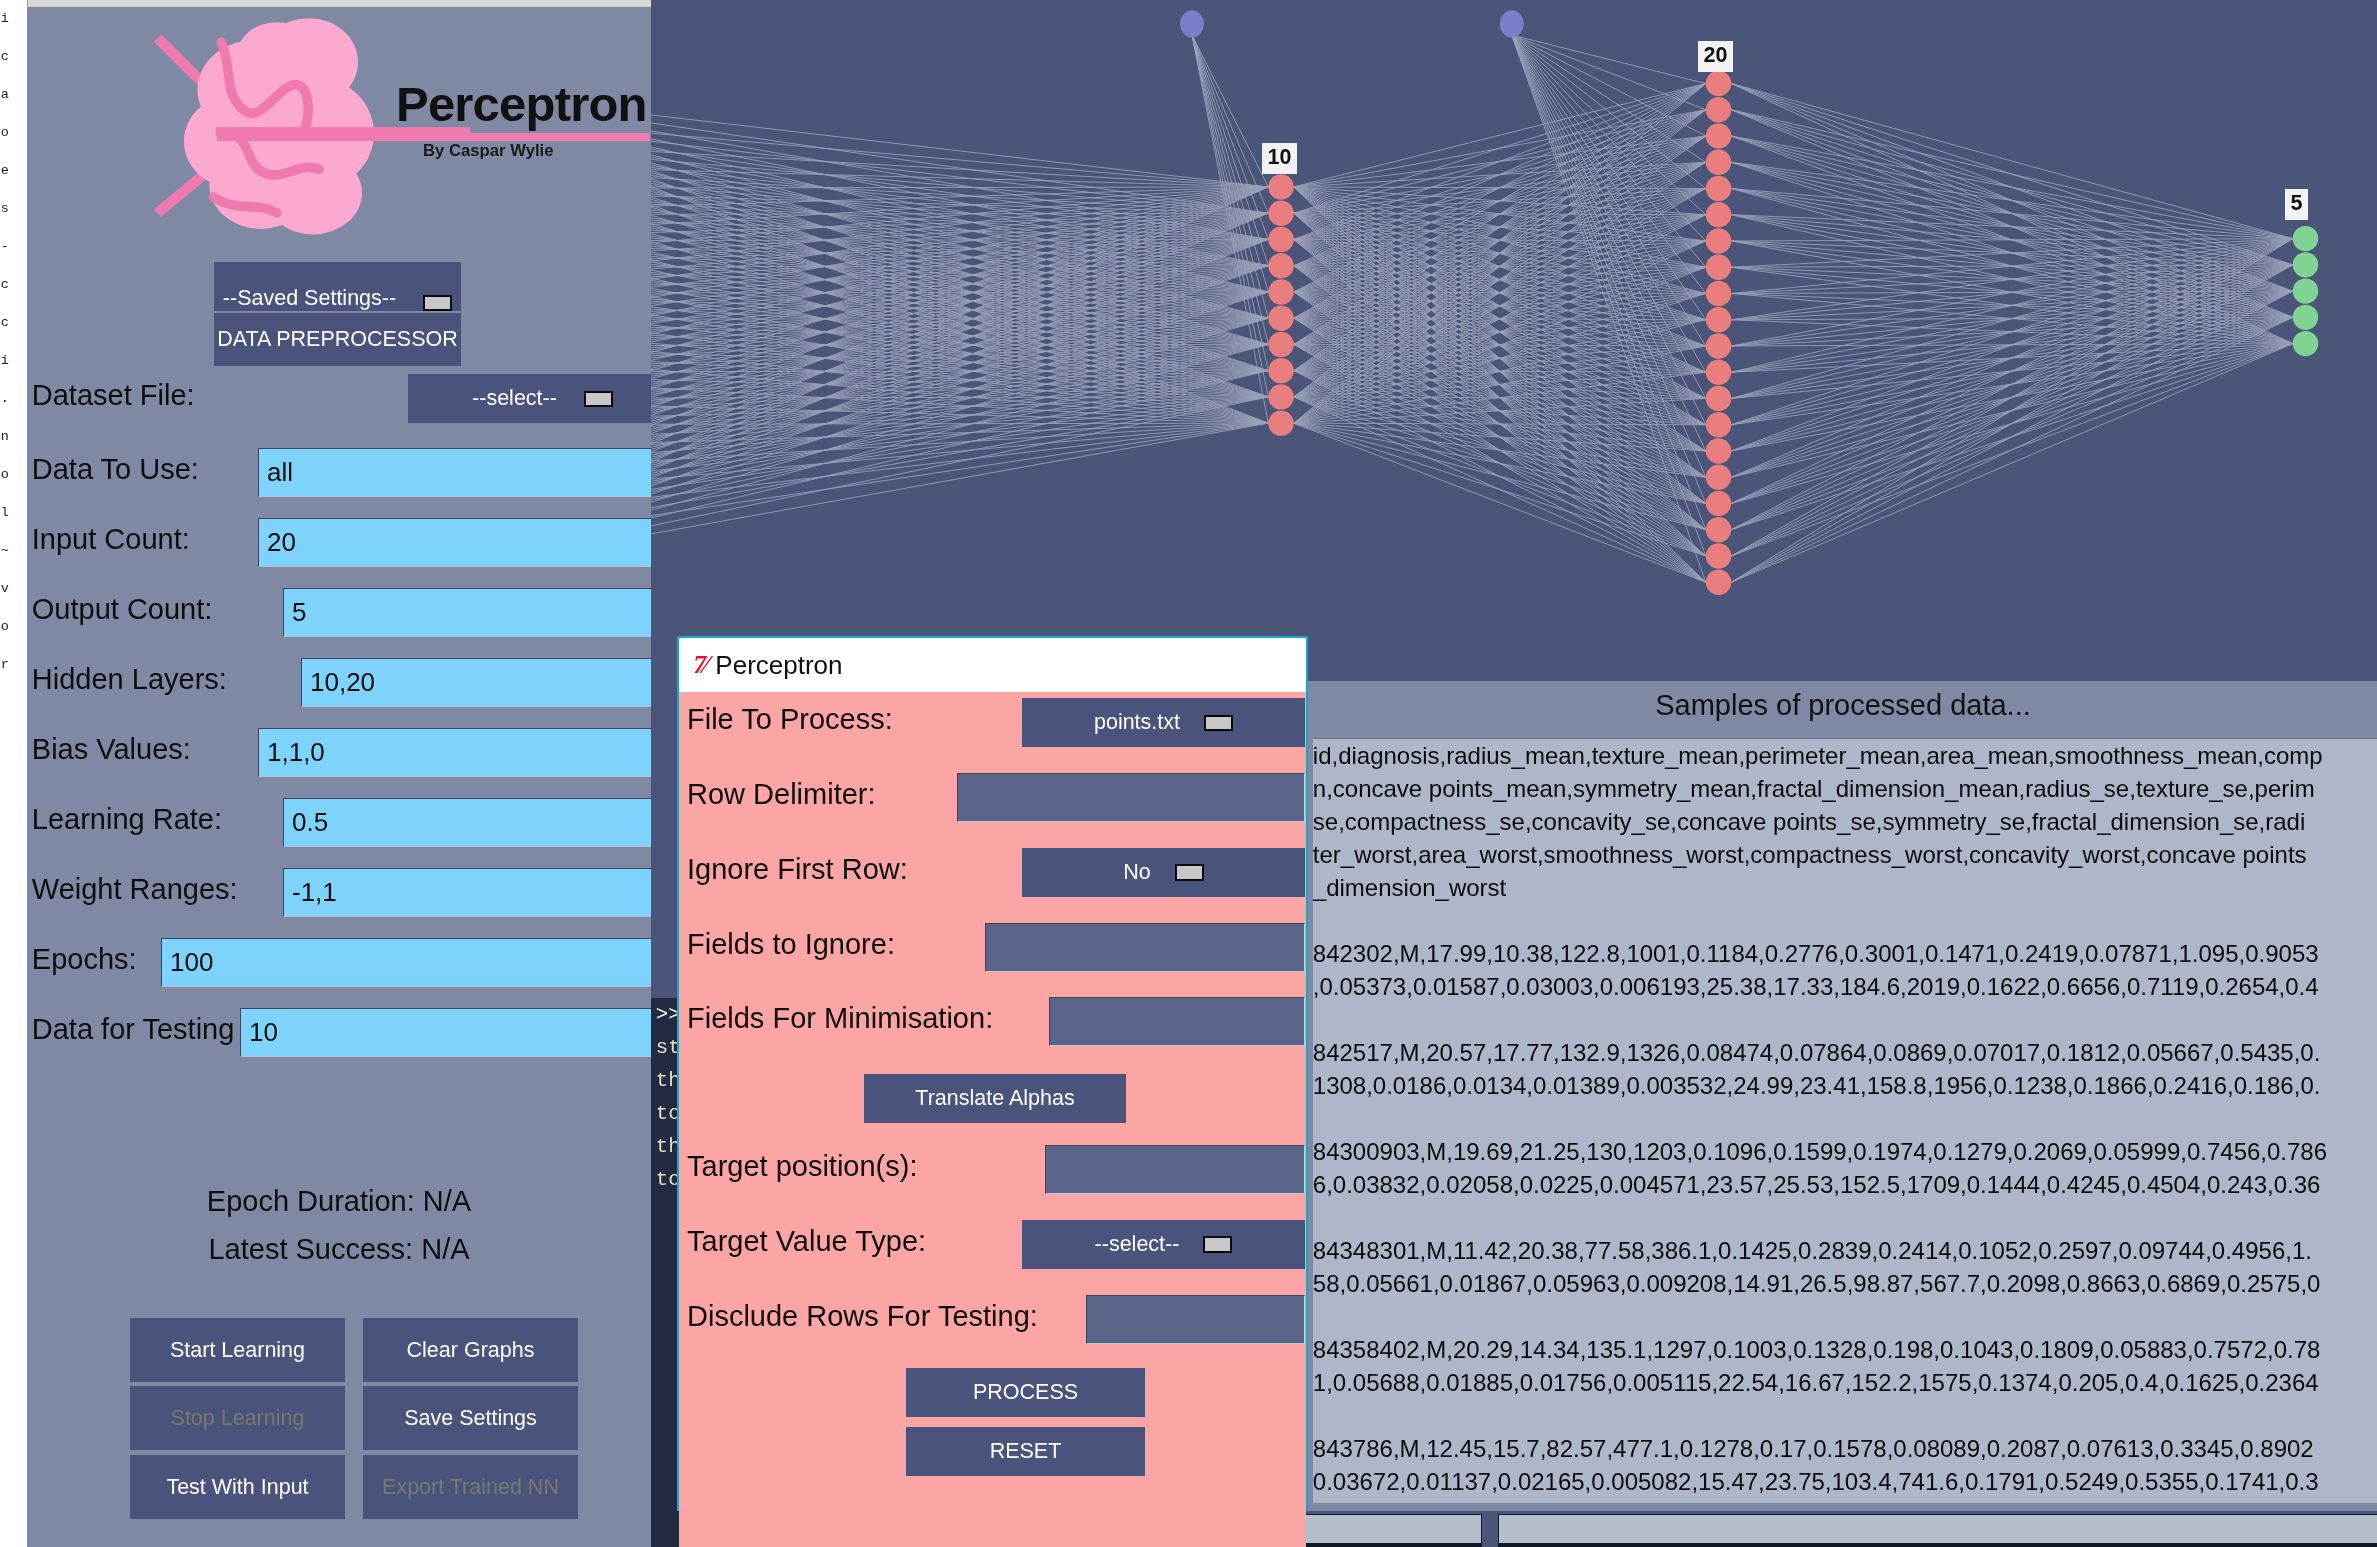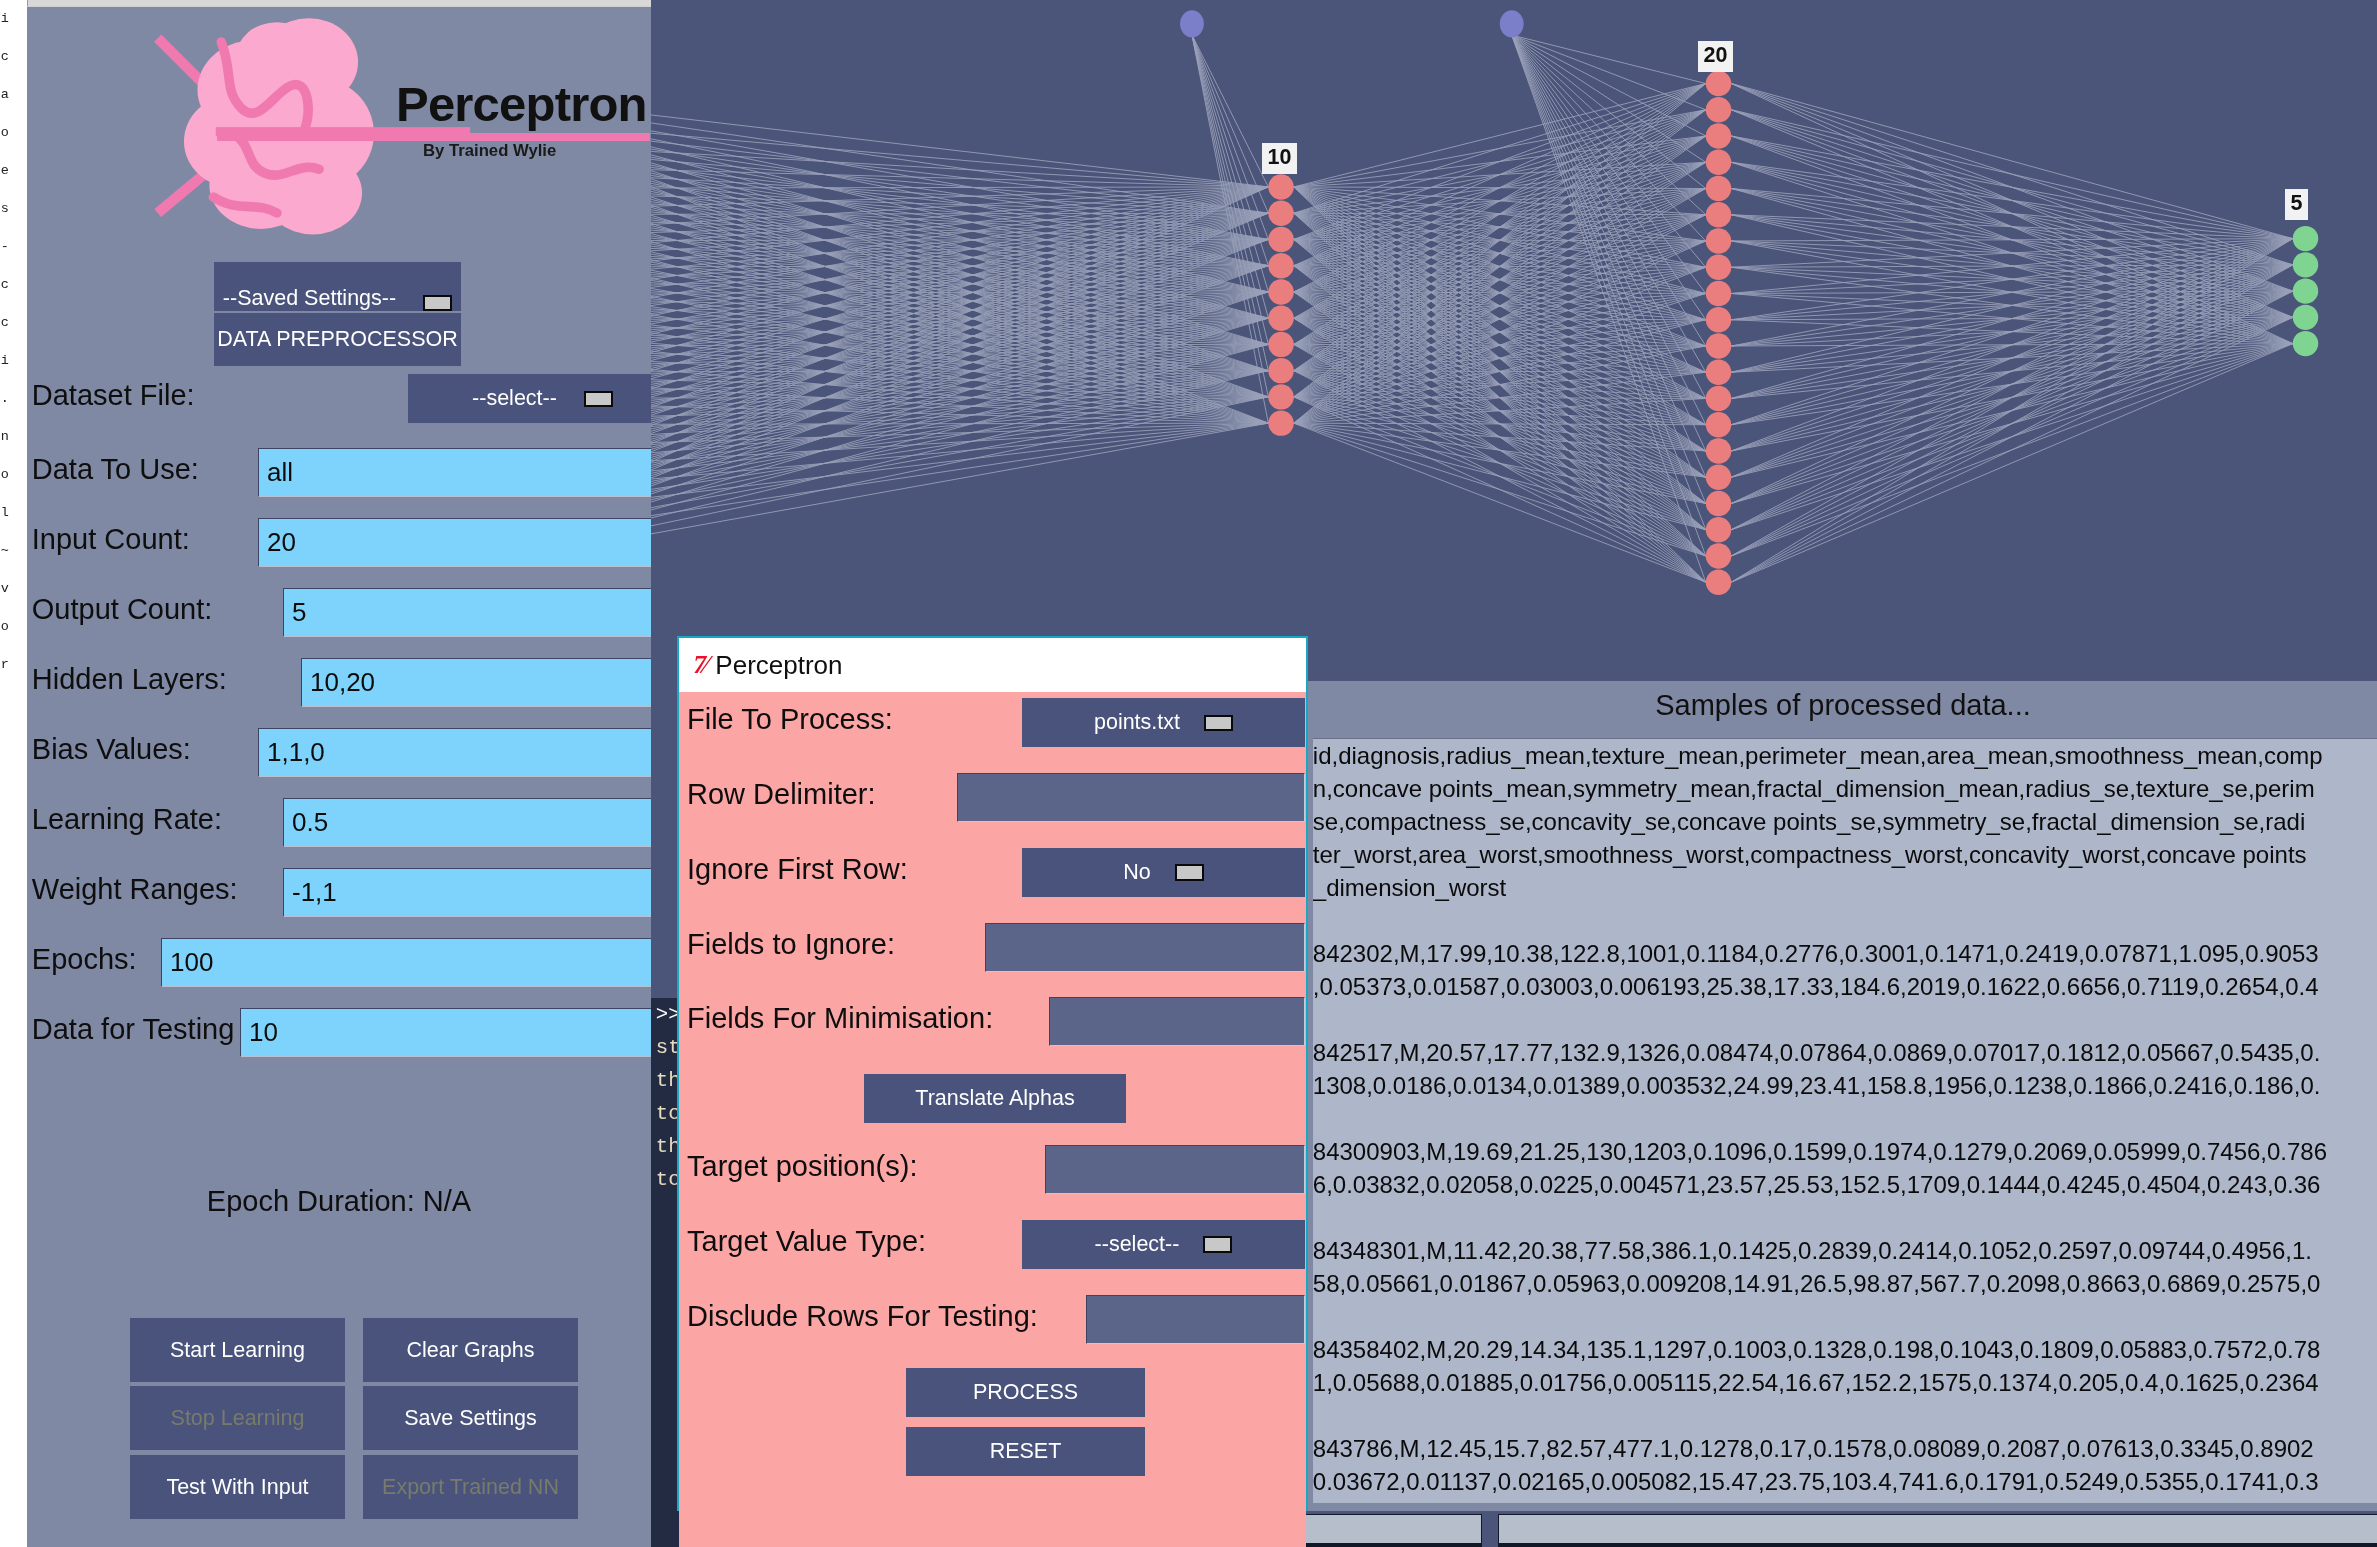--- a/index.html
+++ b/index.html
@@ -756,21 +756,21 @@
       </g>
       <g fill="none" stroke="#f07ab0" stroke-width="12" stroke-linecap="round">
         <path d="M135 35 C150 75 138 95 160 118 C182 140 200 100 222 90 C244 80 250 120 238 150"></path>
         <path d="M150 150 C175 165 165 190 190 200 C215 210 230 185 258 195"></path>
         <path d="M125 230 C155 250 180 235 205 250"></path>
       </g>
       <rect x="128" y="142" width="320" height="11" fill="#f07ab0"></rect>
     </svg>
     <div class="logo-bar"></div>
     <div class="logo-title">Perceptron</div>
-    <div class="logo-sub">By Trained Wylie</div>
+    <div class="logo-sub">By Caspar Wylie</div>
   </div>
 
   <div id="saved-settings" class="dropdown">
     <span>--Saved Settings--</span>
     <span class="dd-glyph"></span>
   </div>
 
   <div id="data-preproc" class="btn">DATA PREPROCESSOR</div>
 
   <div id="field-rows">
@@ -813,20 +813,21 @@
         <div class="flabel">Epochs:</div>
         <div class="finput" style="left: 134px; top: 0px; width: 516px; height: 49px;">100</div>
       </div>
       <div class="frow" style="top: 1001px;">
         <div class="flabel">Data for Testing (%):</div>
         <div class="finput" style="left: 213px; top: 0px; width: 437px; height: 49px;">10</div>
       </div>
     </div>
 
   <div class="statline" style="top:1178px;">Epoch Duration: N/A</div>
+  <div class="statline" style="top:1226px;">Latest Success: N/A</div>
 
   <div class="btn bbtn" style="left:103px;top:1311px;">Start Learning</div>
   <div class="btn bbtn disabled" style="left:103px;top:1379px;">Stop Learning</div>
   <div class="btn bbtn" style="left:103px;top:1448px;">Test With Input</div>
 
   <div class="btn bbtn" style="left:336px;top:1311px;">Clear Graphs</div>
   <div class="btn bbtn" style="left:336px;top:1379px;">Save Settings</div>
   <div class="btn bbtn disabled" style="left:336px;top:1448px;">Export Trained NN</div>
 </div>
 

